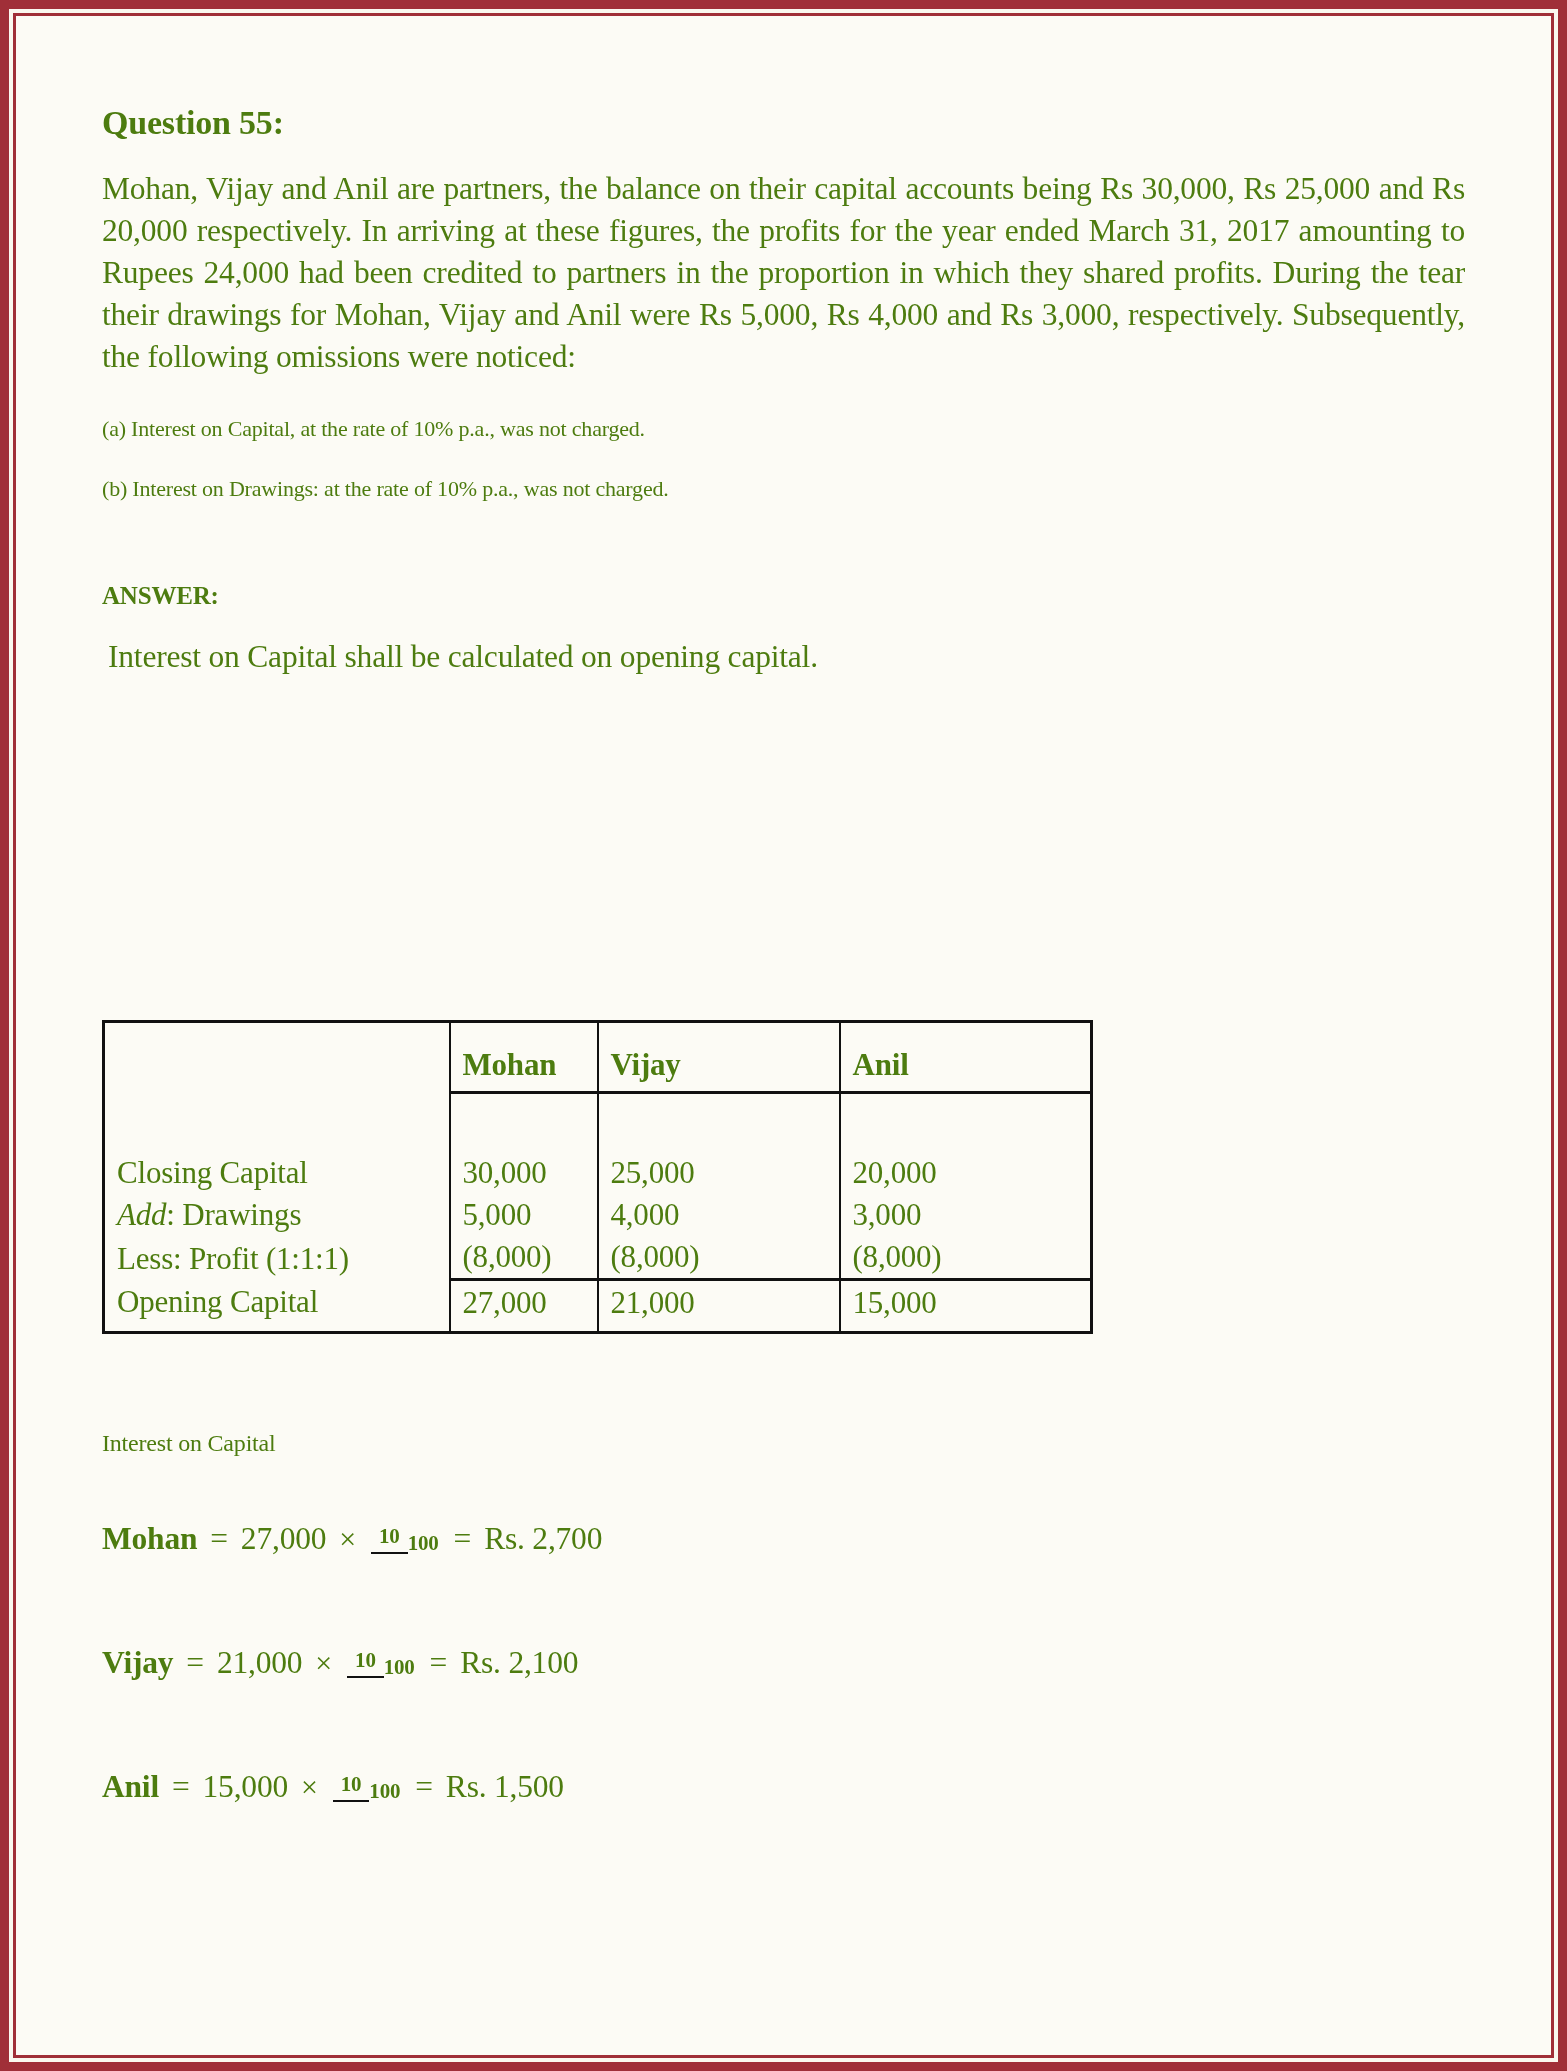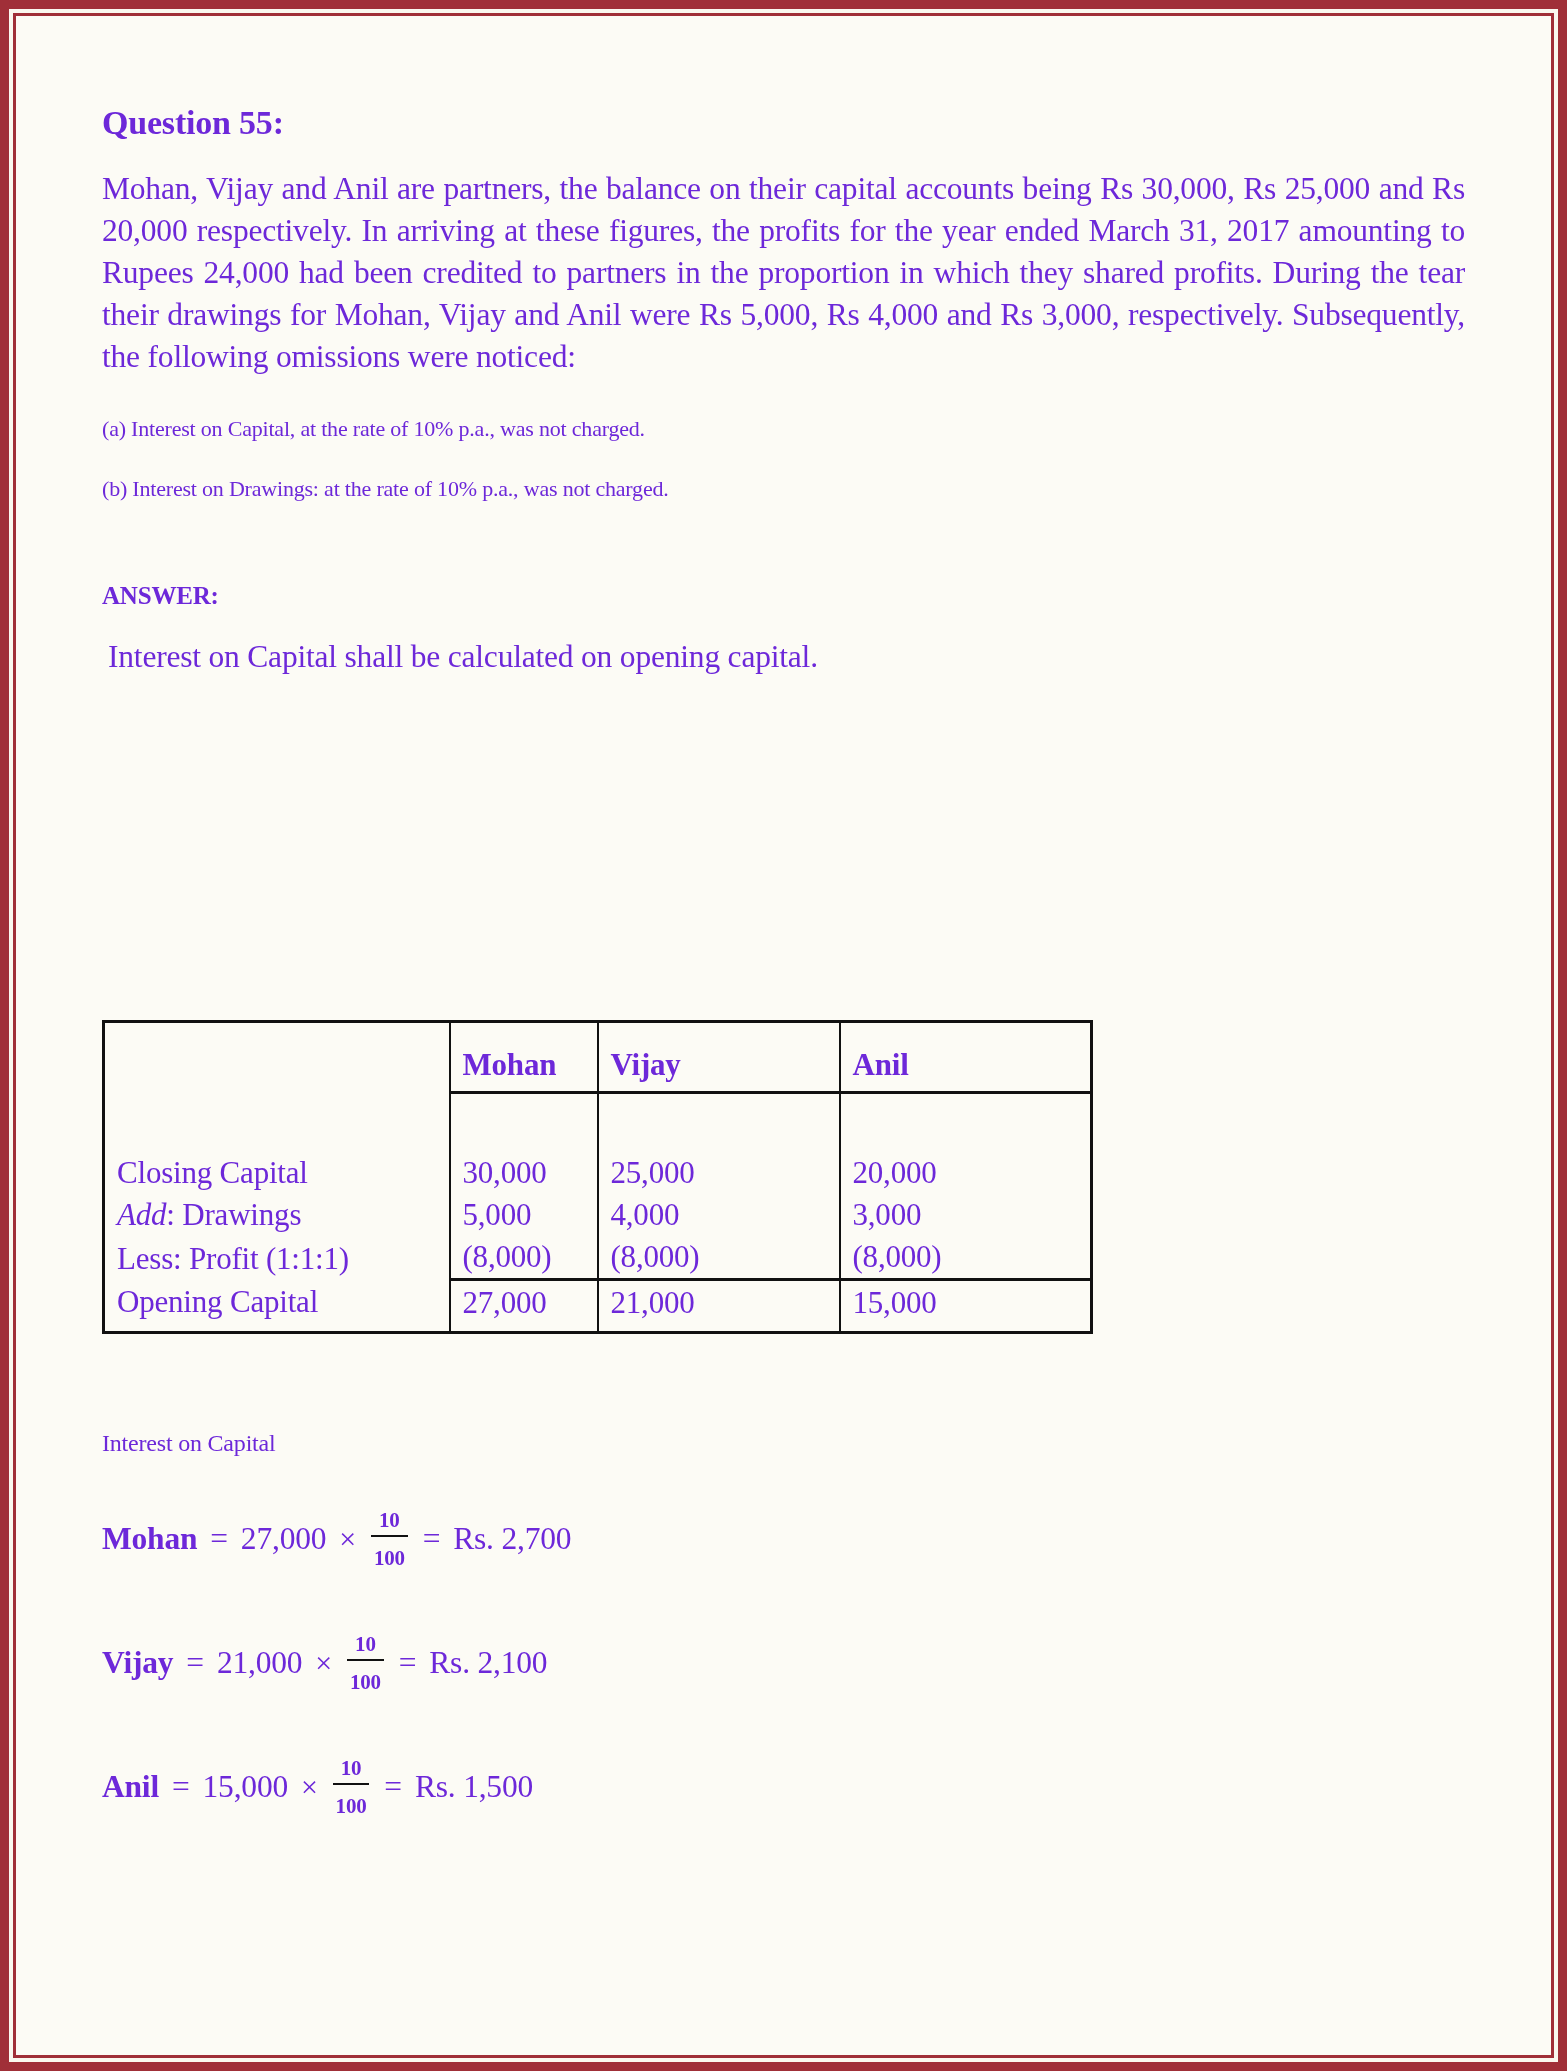--- a/index.html
+++ b/index.html
@@ -14,21 +14,21 @@
   }
   .inner {
     box-sizing: border-box;
     width: 100%;
     height: 100%;
     border: 3px solid #A02F38;
     background: #FCFBF5;
     padding: 88px 86px 40px 86px;
     overflow: hidden;
     font-family: "Liberation Serif", serif;
-    color: #6d28d9;
+    color: #4d7c0f;
     letter-spacing: -0.2px;
   }
 
   .q-heading {
     font-size: 34px;
     font-weight: bold;
     margin: 0 0 26px 0;
   }
   .q-paragraph {
     font-size: 31.5px;
@@ -102,21 +102,21 @@
     display: flex;
     align-items: center;
     gap: 13px;
     font-size: 31.5px;
     margin-top: 40px;
     height: 84px;
   }
   .formula .fname { font-weight: bold; }
   .frac {
     display: inline-flex;
-    flex-direction: column;
+    flex-direction: row;
     align-items: center;
     font-size: 21px;
     font-weight: bold;
     line-height: 1.15;
     margin: 4px 2px;
   }
   .frac .num {
     padding: 0 8px 3px 8px;
     border-bottom: 2.5px solid #111;
   }

